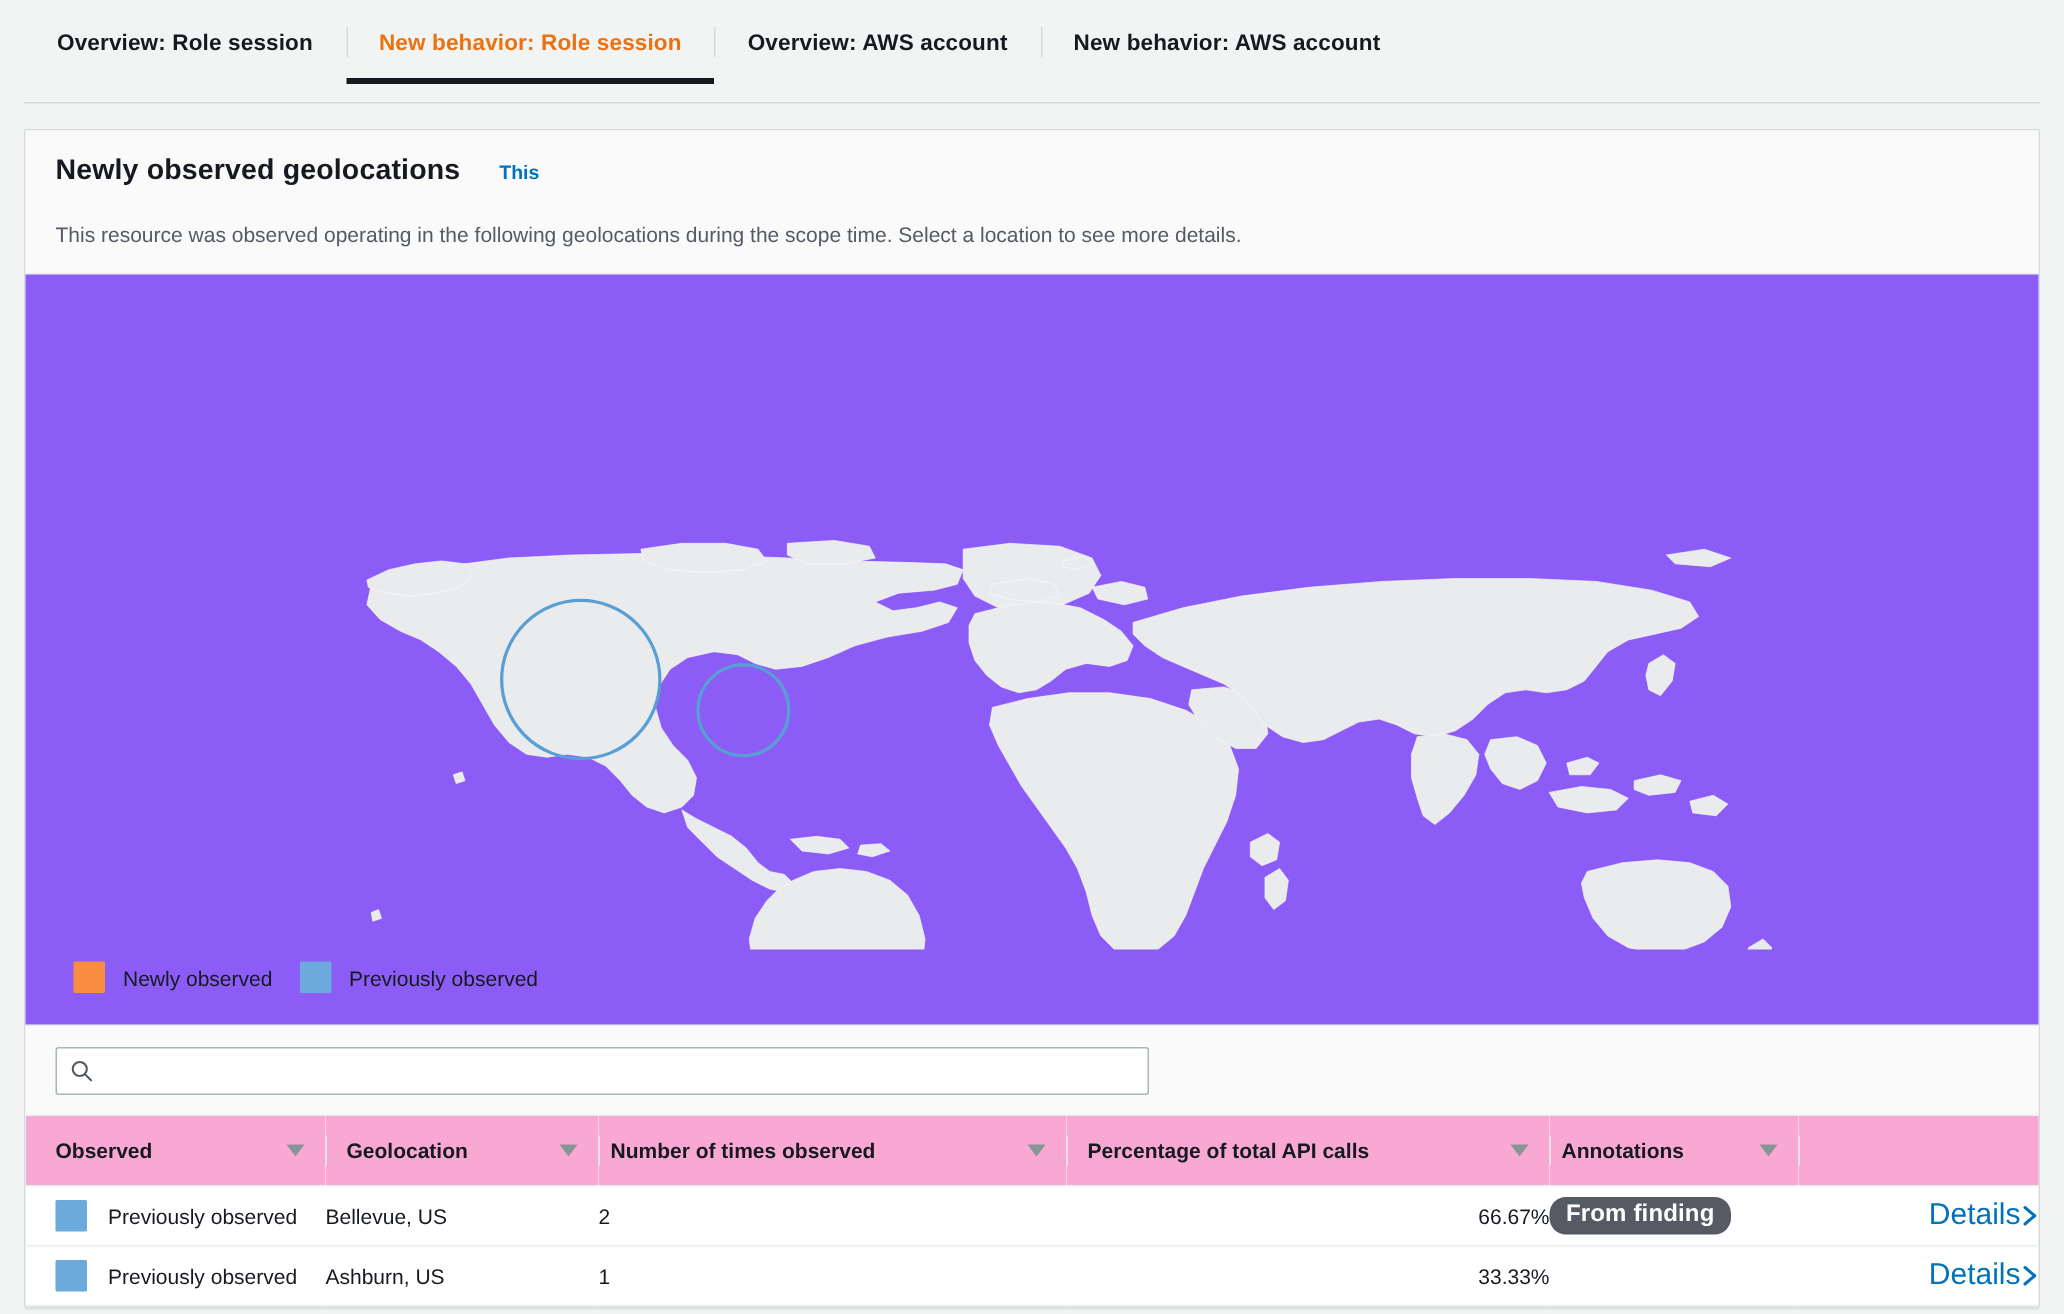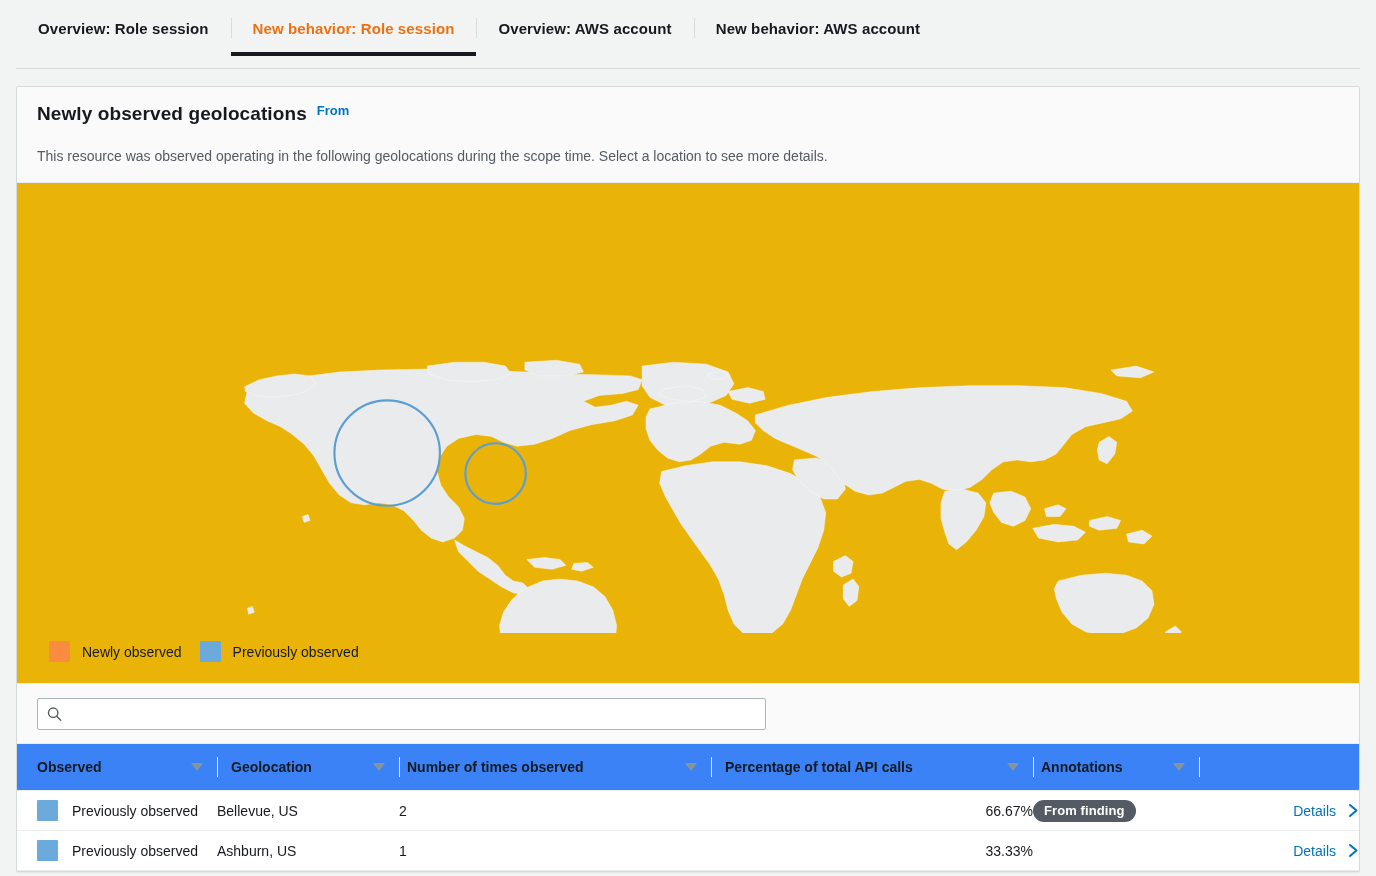--- a/index.html
+++ b/index.html
@@ -65,22 +65,22 @@
     border-radius: 2px;
     box-shadow: 0 1px 1px rgba(0,0,0,.06);
   }
   .panel-header {
     background: #fafafa;
     border-bottom: 1px solid #e9ebed;
     padding: 16px 20px 17px 20px;
   }
   .panel-title-row {
     display: flex;
-    align-items: flex-start;
-    gap: 10px;
+    align-items: center;
+    gap: 26px;
   }
   .panel-title {
     font-size: 19px;
     font-weight: 700;
     color: #16191f;
     letter-spacing: .1px;
   }
   .info-link {
     font-size: 13px;
     font-weight: 700;
@@ -91,21 +91,21 @@
   .panel-desc {
     margin-top: 22px;
     font-size: 14px;
     color: #545b64;
     line-height: 1.3;
   }
 
   
   .map-area {
     position: relative;
-    background: #eab308;
+    background: #8b5cf6;
     padding: 10px 0 0 0;
     height: 500px;
     overflow: hidden;
   }
   .map-svg { display: block; width: 100%; height: 440px; }
   .map-land { fill: #e9ebed; stroke: #fbfbfb; stroke-width: 0.45; }
   .map-circle { fill: none; stroke: #5a9fd4; stroke-width: 2.2; }
 
   .legend {
     display: flex;
@@ -148,21 +148,21 @@
     pointer-events: none;
   }
 
   
   table.data-table {
     width: 100%;
     border-collapse: collapse;
     table-layout: fixed;
   }
   .data-table thead th {
-    background: #3b82f6;
+    background: #f9a8d4;
     border-top: 1px solid #eaeded;
     border-bottom: 1px solid #eaeded;
     font-size: 14px;
     font-weight: 700;
     color: #16191f;
     text-align: left;
     padding: 14px 0 14px 0;
     height: 47px;
     position: relative;
     white-space: nowrap;
@@ -209,34 +209,34 @@
     flex: 0 0 auto;
   }
   .cell-geo { padding-left: 14px; }
   .cell-num { padding-left: 14px; }
   .cell-pct { text-align: right; padding-right: 14px; }
   .cell-ann { padding-left: 14px; }
   .badge {
     display: inline-block;
     background: #545b64;
     color: #ffffff;
-    font-size: 13px;
+    font-size: 16px;
     font-weight: 700;
     border-radius: 11px;
     padding: 4px 11px 5px 11px;
     line-height: 1;
     letter-spacing: .1px;
   }
   .cell-details { text-align: right; padding-right: 14px; }
   .details-link {
     display: inline-flex;
     align-items: center;
-    gap: 12px;
+    gap: 1px;
     color: #0073bb;
-    font-size: 14px;
+    font-size: 20px;
     text-decoration: none;
     cursor: pointer;
     text-align: right;
   }
   .chev { width: 11px; height: 15px; flex: 0 0 auto; }
 </style>
 </head>
 <body>
 
 <div class="tabbar">
@@ -244,21 +244,21 @@
   <button class="tab active">New behavior: Role session</button>
   <button class="tab">Overview: AWS account</button>
   <button class="tab">New behavior: AWS account</button>
 </div>
 
 <div class="panel">
 
   <div class="panel-header">
     <div class="panel-title-row">
       <span class="panel-title">Newly observed geolocations</span>
-      <a class="info-link">From</a>
+      <a class="info-link">This</a>
     </div>
     <div class="panel-desc">This resource was observed operating in the following geolocations during the scope time. Select a location to see more details.</div>
   </div>
 
   <div class="map-area">
     <svg class="map-svg" viewBox="0 0 1374 440" preserveAspectRatio="xMidYMid meet">
       <g class="map-land">
 
         <path d="M233,210 L236,196 L260,189 L292,183 L330,178 L372,176 L420,175 L470,176 L520,178 L560,180 L600,181 L628,182
                  L640,186 L636,196 L620,200 L596,202 L580,208 L592,214 L608,212 L624,208 L636,212 L630,222 L612,228 L588,232

